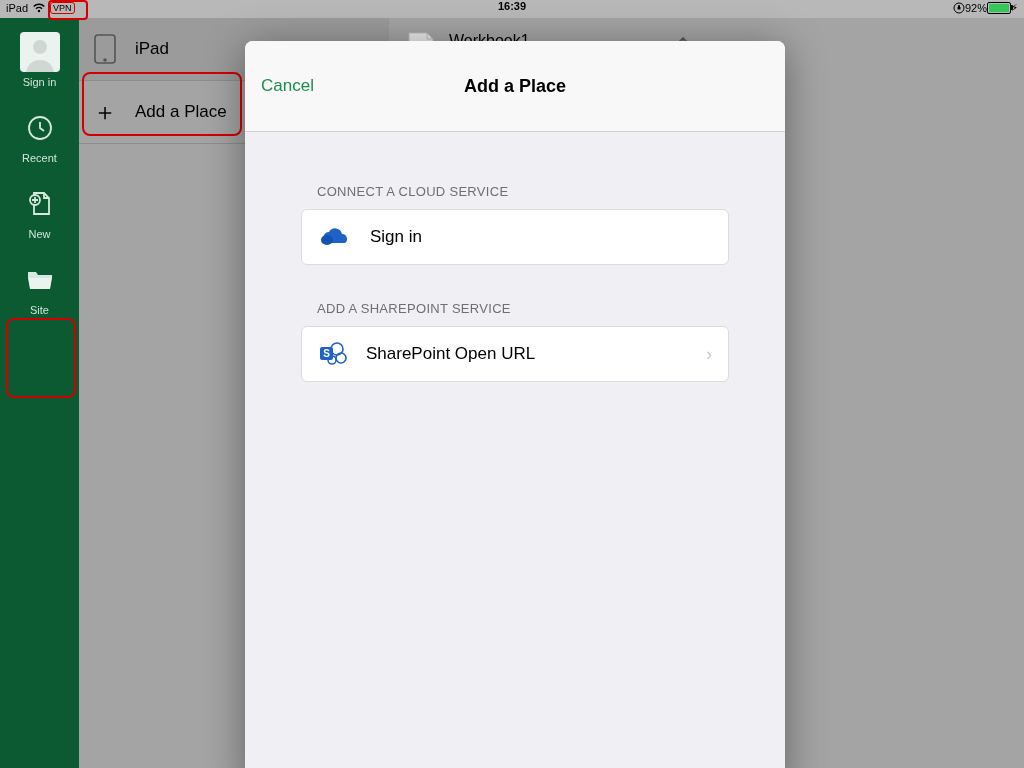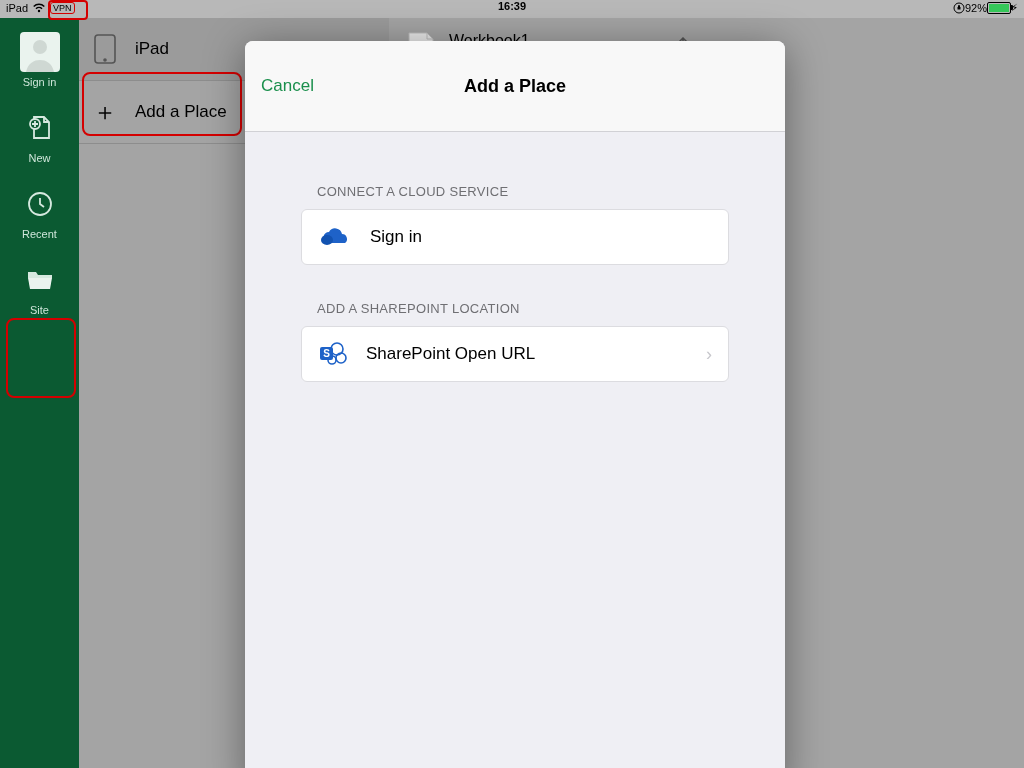--- a/index.html
+++ b/index.html
@@ -116,36 +116,36 @@
           <rect x="0" y="0" width="40" height="40" rx="4" fill="#eaf3ee"></rect>
           <circle cx="20" cy="15" r="7" fill="#cfd8d3"></circle>
           <path d="M6 40c2-9 8-12 14-12s12 3 14 12z" fill="#cfd8d3"></path>
         </svg>
       </div>
       <div class="sb-label">Sign in</div>
     </div>
     <div class="sb-item">
       <div class="sb-icon">
         <svg width="28" height="28" viewBox="0 0 28 28" fill="none" stroke="#d6e9df" stroke-width="1.8">
+          <circle cx="14" cy="14" r="11"></circle>
+            <path d="M14 8v6l4 3"></path>
+        </svg>
+      </div>
+      <div class="sb-label">Recent</div>
+    </div>
+    <div class="sb-item">
+      <div class="sb-icon">
+        <svg width="28" height="28" viewBox="0 0 28 28" fill="none" stroke="#d6e9df" stroke-width="1.8">
           <path d="M8 3h10l5 5v16H8z"></path>
             <path d="M18 3v5h5"></path>
           <circle cx="9" cy="10" r="5" fill="#0b5a32"></circle>
           <path d="M9 7v6M6 10h6" stroke="#d6e9df"></path>
         </svg>
       </div>
       <div class="sb-label">New</div>
-    </div>
-    <div class="sb-item">
-      <div class="sb-icon">
-        <svg width="28" height="28" viewBox="0 0 28 28" fill="none" stroke="#d6e9df" stroke-width="1.8">
-          <circle cx="14" cy="14" r="11"></circle>
-            <path d="M14 8v6l4 3"></path>
-        </svg>
-      </div>
-      <div class="sb-label">Recent</div>
     </div>
     <div class="sb-item">
       <div class="sb-icon">
         <svg width="28" height="24" viewBox="0 0 28 24" fill="#d6e9df">
           <path d="M2 4h8l2 3h14v3H2z"></path>
             <path d="M2 10h24l-2 11H4z" fill="#eaf3ee"></path>
         </svg>
       </div>
       <div class="sb-label">Site</div>
     </div>
@@ -208,21 +208,21 @@
   <div class="cell">
     <span>
       <svg width="34" height="22" viewBox="0 0 34 22">
         <path d="M11 6a7 7 0 0113 2 5 5 0 013 9H8a6 6 0 013-11z" fill="#1e62c8"></path>
         <ellipse cx="9" cy="14" rx="6" ry="5" fill="#1252b0"></ellipse>
       </svg>
     </span>
     <span class="cell-label">Sign in</span>
   </div>
 
-  <div class="section-title">ADD A SHAREPOINT LOCATION</div>
+  <div class="section-title">ADD A SHAREPOINT SERVICE</div>
   <div class="cell">
     <span>
       <svg width="30" height="26" viewBox="0 0 30 26">
         <circle cx="19" cy="8" r="6" fill="none" stroke="#1e62c8" stroke-width="1.6"></circle>
         <circle cx="23" cy="17" r="5" fill="none" stroke="#1e62c8" stroke-width="1.6"></circle>
         <circle cx="14" cy="19" r="4" fill="none" stroke="#1e62c8" stroke-width="1.6"></circle>
         <rect x="2" y="6" width="13" height="13" rx="2" fill="#1e62c8"></rect>
         <text x="8.5" y="16" text-anchor="middle" font-size="10" font-family="Arial" font-weight="bold" fill="#fff">S</text>
       </svg>
     </span>

